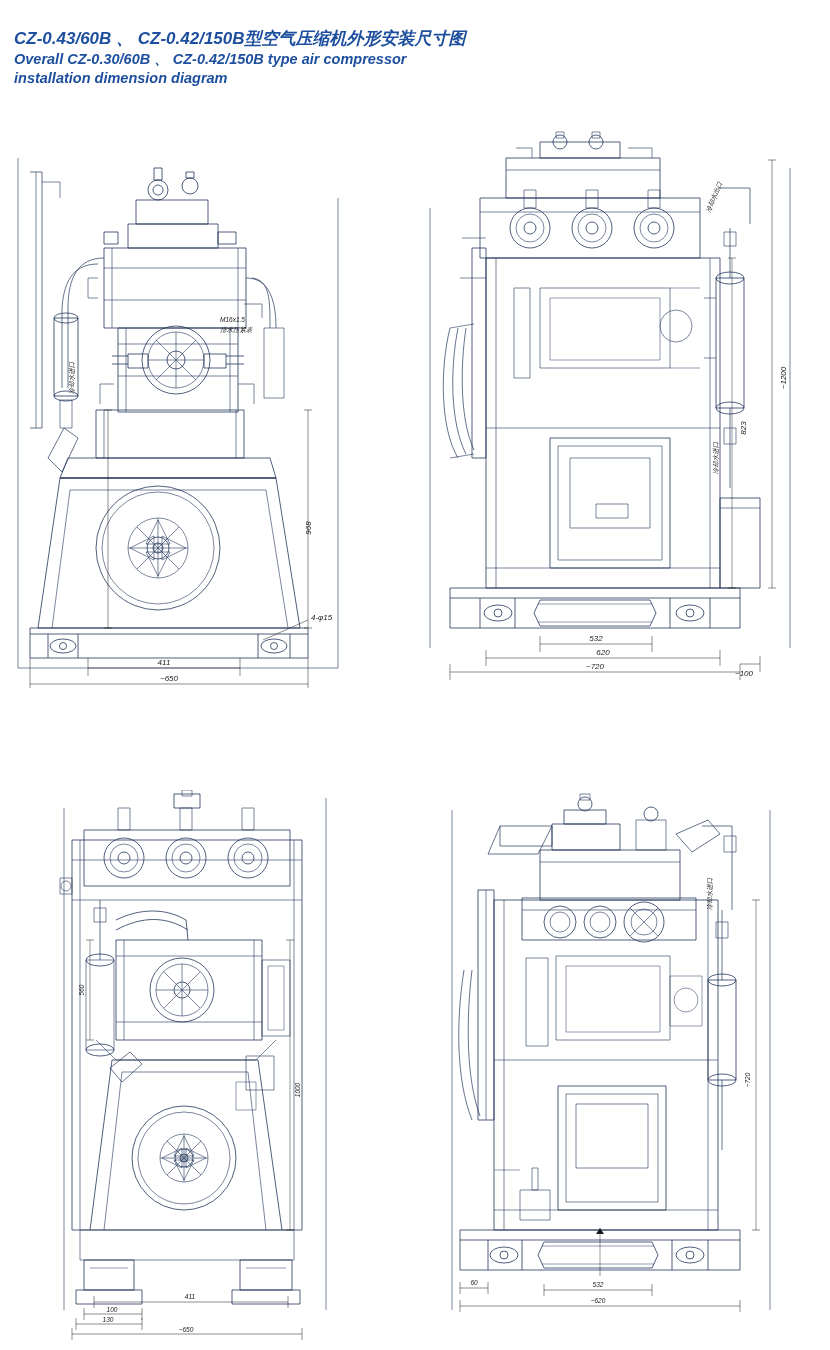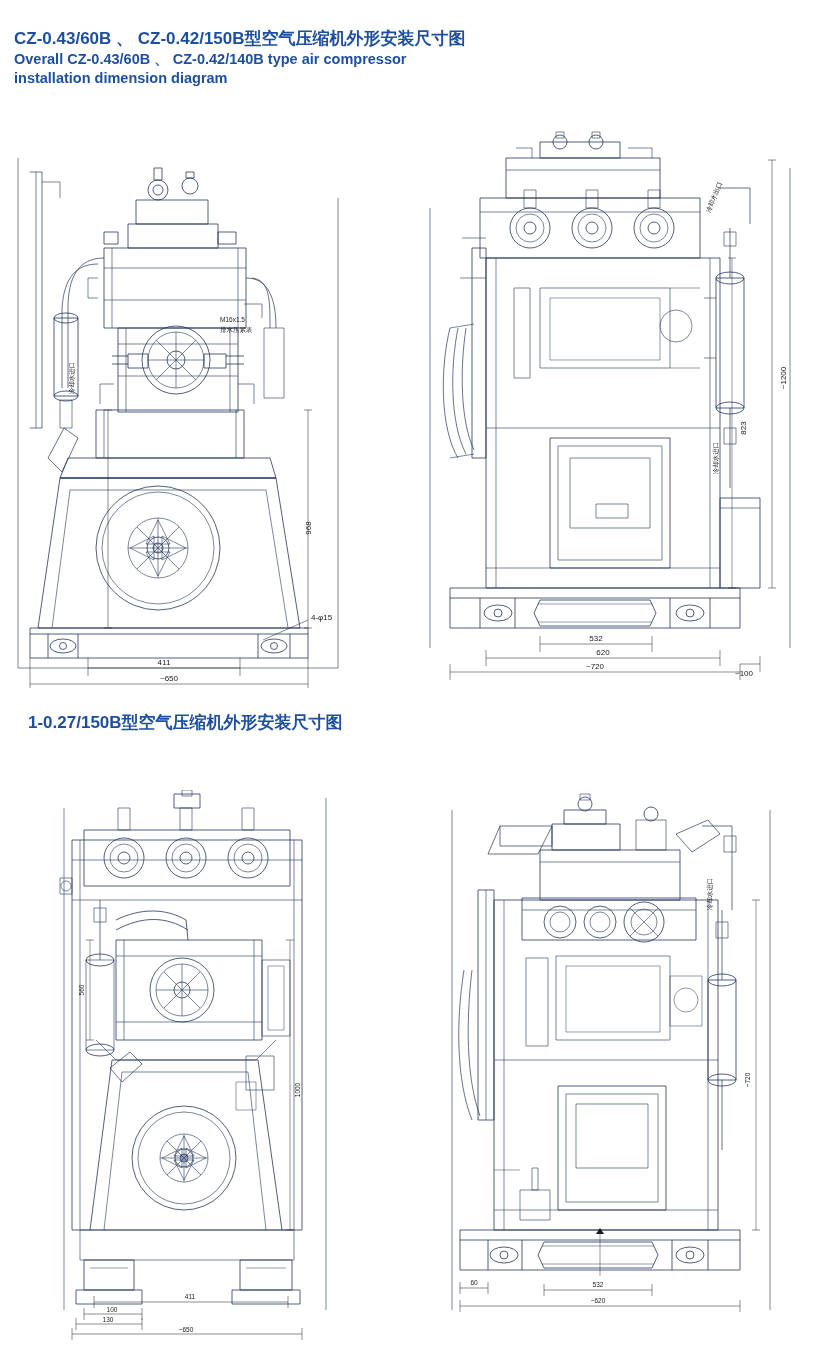--- a/index.html
+++ b/index.html
@@ -1,21 +1,21 @@
 <!DOCTYPE html>
 <html><head>
 <meta charset="utf-8">
 <style>
   html,body{margin:0;padding:0;background:#ffffff;}
   body{
     width:830px;height:1350px;position:relative;overflow:hidden;
     font-family:"Liberation Sans", sans-serif;
     color:#1a3a6b;
   }
-  .page{position:absolute;left:0;top:0;width:698px;height:1350px;}
+  .page{position:absolute;left:0;top:0;width:698px;height:1350px;font-style:italic;}
 
   
   .heading-block{position:absolute;}
   .h-cn{
     font-size:17px;font-weight:bold;color:#1d4f9e;letter-spacing:0px;
     white-space:nowrap;line-height:22px;
   }
   .h-en{
     font-size:14.5px;font-weight:bold;color:#1d4f9e;
     line-height:19px;white-space:nowrap;
@@ -30,21 +30,21 @@
   .dimtext-s{font-family:"Liberation Sans", sans-serif;font-size:6.5px;fill:#1a1a1a;}
   .cn-note{font-family:"Liberation Sans", sans-serif;font-size:6.5px;fill:#1a1a1a;}
 </style>
 </head>
 <body>
 
 <div class="page">
 
   <div class="heading-block" style="left:14px;top:28px;">
     <div class="h-cn">CZ-0.43/60B 、 CZ-0.42/150B型空气压缩机外形安装尺寸图</div>
-    <div class="h-en">Overall CZ-0.43/60B 、 CZ-0.42/140B type air compressor</div>
+    <div class="h-en">Overall CZ-0.30/60B 、 CZ-0.42/150B type air compressor</div>
     <div class="h-en">installation dimension diagram</div>
   </div>
 
   <div class="draw" style="left:8px;top:128px;">
   <svg width="400" height="560" viewBox="0 0 400 560" xmlns="http://www.w3.org/2000/svg">
     <g fill="none" stroke="#23365c" stroke-width="0.8">
 
       <path d="M10 30 L10 540" stroke-width="0.6"></path>
       <path d="M330 70 L330 540" stroke-width="0.6"></path>
       <path d="M10 540 L330 540" stroke-width="0.6"></path>
@@ -248,21 +248,20 @@
       <text class="dimtext" x="183" y="527" text-anchor="middle">620</text>
       <text class="dimtext" x="175" y="541" text-anchor="middle">~720</text>
       <text class="dimtext" x="324" y="548" text-anchor="middle">~100</text>
       <text class="cn-note" x="296" y="70" transform="rotate(-68 296 70)" text-anchor="middle">冷却水出口</text>
       <text class="cn-note" x="298" y="330" transform="rotate(-90 298 330)" text-anchor="middle">冷却水进口</text>
     </g>
   </svg>
   </div>
 
   <div class="heading-block" style="left:28px;top:712px;">
-    <div class="h-cn">1-0.27/150B型空气压缩机外形安装尺寸图</div>
     <div style="height:8px"></div>
   </div>
 
   <div class="draw" style="left:50px;top:790px;">
   <svg width="340" height="550" viewBox="0 0 340 550" xmlns="http://www.w3.org/2000/svg">
     <g fill="none" stroke="#23365c" stroke-width="0.8">
       <path d="M14 18 L14 520" stroke-width="0.6"></path>
       <path d="M276 8 L276 520" stroke-width="0.6"></path>
 
       <path d="M22 50 L252 50 L252 440 L22 440 Z"></path>

